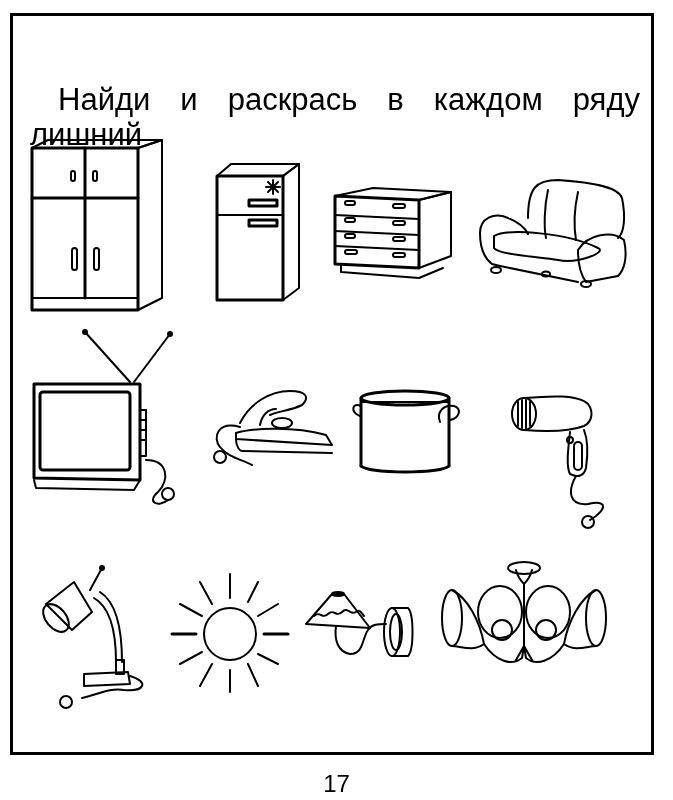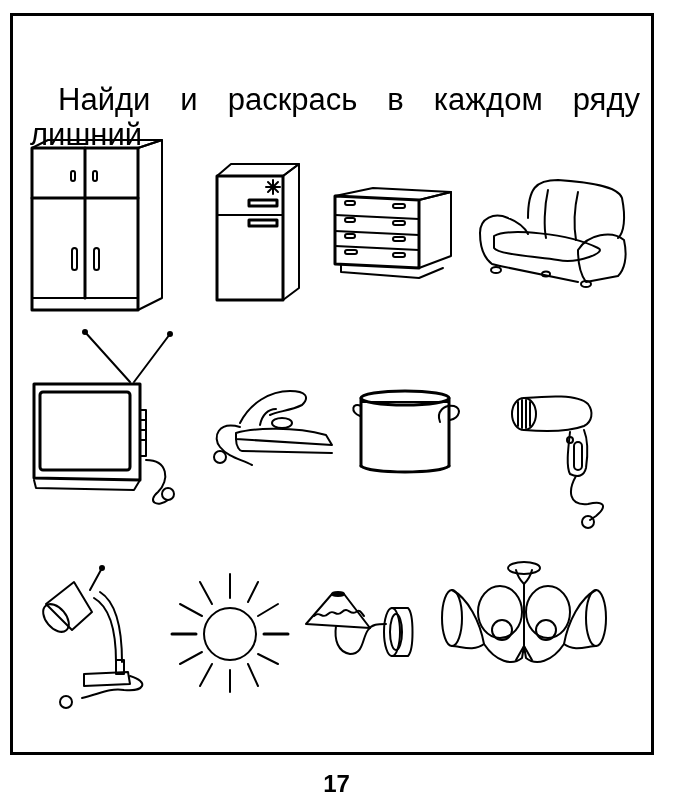--- a/index.html
+++ b/index.html
@@ -10,21 +10,21 @@
     .task { position: absolute; left: 30px; top: 34px; width: 610px; font-size: 31px;
             line-height: 35px; letter-spacing: 0px; margin-top: 48px; }
     .task .line1 { display: block; text-indent: 28px; text-align: justify; text-align-last: justify; }
     .task .line2 { display: block; }
     .pic { position: absolute; }
     .pic svg { display: block; overflow: visible; }
     .pic svg * { fill: none; stroke: #000; stroke-width: 2; stroke-linecap: round; stroke-linejoin: round; }
     .pic svg .thick { stroke-width: 3; }
     .pic svg .fillb { fill: #000; }
     .page-number { position: absolute; left: 0; width: 673px; top: 770px; text-align: center;
-                   font-size: 24px; font-weight: bold; }
+                   font-size: 24px; font-weight: normal; }
   </style>
 </head>
 <body>
 
 <div class="frame"></div>
 
 <div class="task">
   <span class="line1">Найди и раскрась в каждом ряду лишний</span>
 </div>
 

